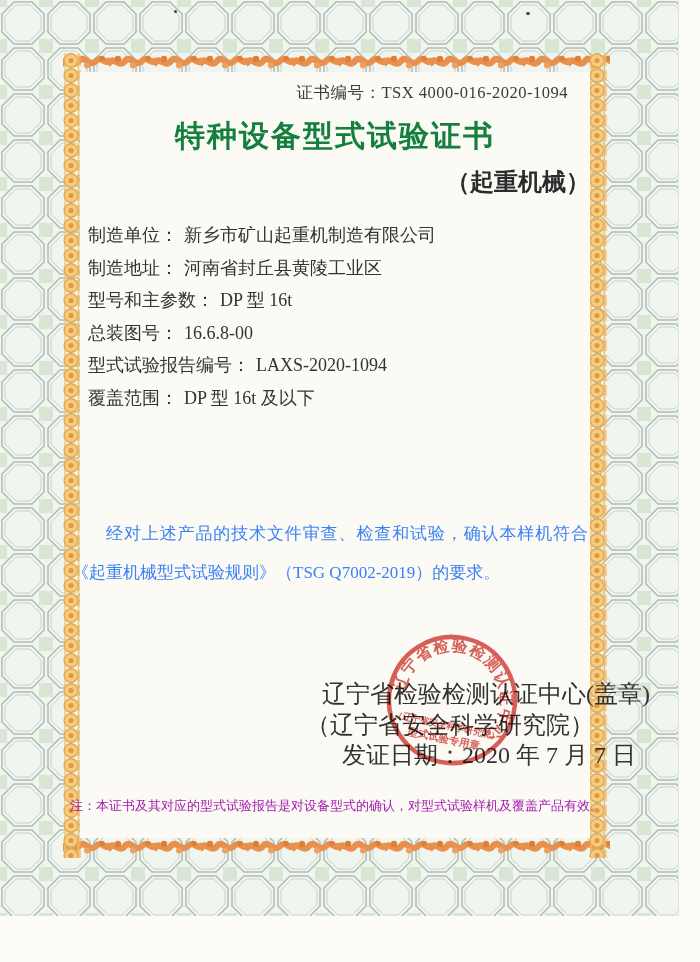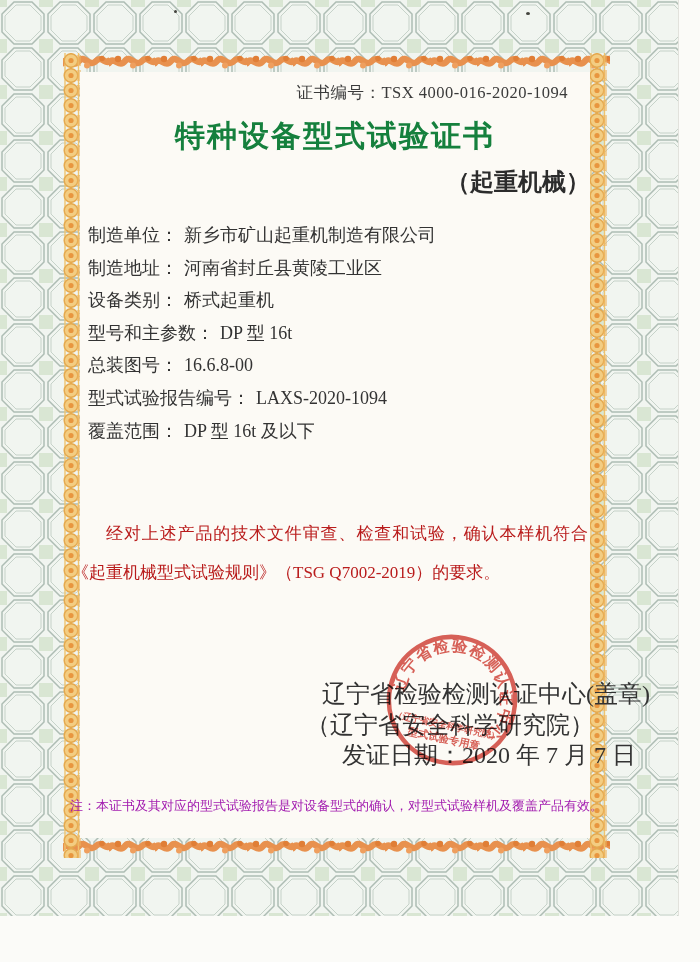--- a/index.html
+++ b/index.html
@@ -32,21 +32,21 @@
   .subtitle{
     position:absolute;top:94px;left:0;width:100%;text-align:right;
     font-family:Liberation Mono, monospace;
     font-weight:700;font-size:24px;color:#2c2c2c;
   }
   .fields{position:absolute;top:147px;left:8px;right:8px;}
   .field-row{height:32.6px;line-height:32.6px;font-size:18px;white-space:nowrap;color:#333;}
   .flabel{margin-right:6px;}
   .statement{
     position:absolute;top:442px;left:-8px;width:516px;
-    font-size:17px;line-height:39px;text-indent:2em;text-align:justify;color:#b91c1c;
+    font-size:17px;line-height:39px;text-indent:2em;text-align:justify;color:#3b82f6;
   }
   .sig-line{position:absolute;font-size:24px;white-space:nowrap;color:#333;}
   .sig-1{top:606px;left:242px;}
   .sig-2{top:637px;left:226px;}
   .sig-3{top:667px;left:262px;}
   .note{
     position:absolute;top:725px;left:-10px;width:522px;
     font-size:13px;line-height:17px;white-space:nowrap;color:#a21caf;
   }
   .seal{
@@ -112,23 +112,20 @@
     <div class="subtitle">（起重机械）</div>
 
     <div class="fields">
       <div class="field-row">
         <span class="flabel">制造单位：</span><span class="fvalue">新乡市矿山起重机制造有限公司</span>
       </div>
       <div class="field-row">
         <span class="flabel">制造地址：</span><span class="fvalue">河南省封丘县黄陵工业区</span>
       </div>
       <div class="field-row">
-        <span class="flabel">设备类别：</span><span class="fvalue">桥式起重机</span>
-      </div>
-      <div class="field-row">
         <span class="flabel">型号和主参数：</span><span class="fvalue">DP 型 16t</span>
       </div>
       <div class="field-row">
         <span class="flabel">总装图号：</span><span class="fvalue">16.6.8-00</span>
       </div>
       <div class="field-row">
         <span class="flabel">型式试验报告编号：</span><span class="fvalue">LAXS-2020-1094</span>
       </div>
       <div class="field-row">
         <span class="flabel">覆盖范围：</span><span class="fvalue">DP 型 16t 及以下</span>

